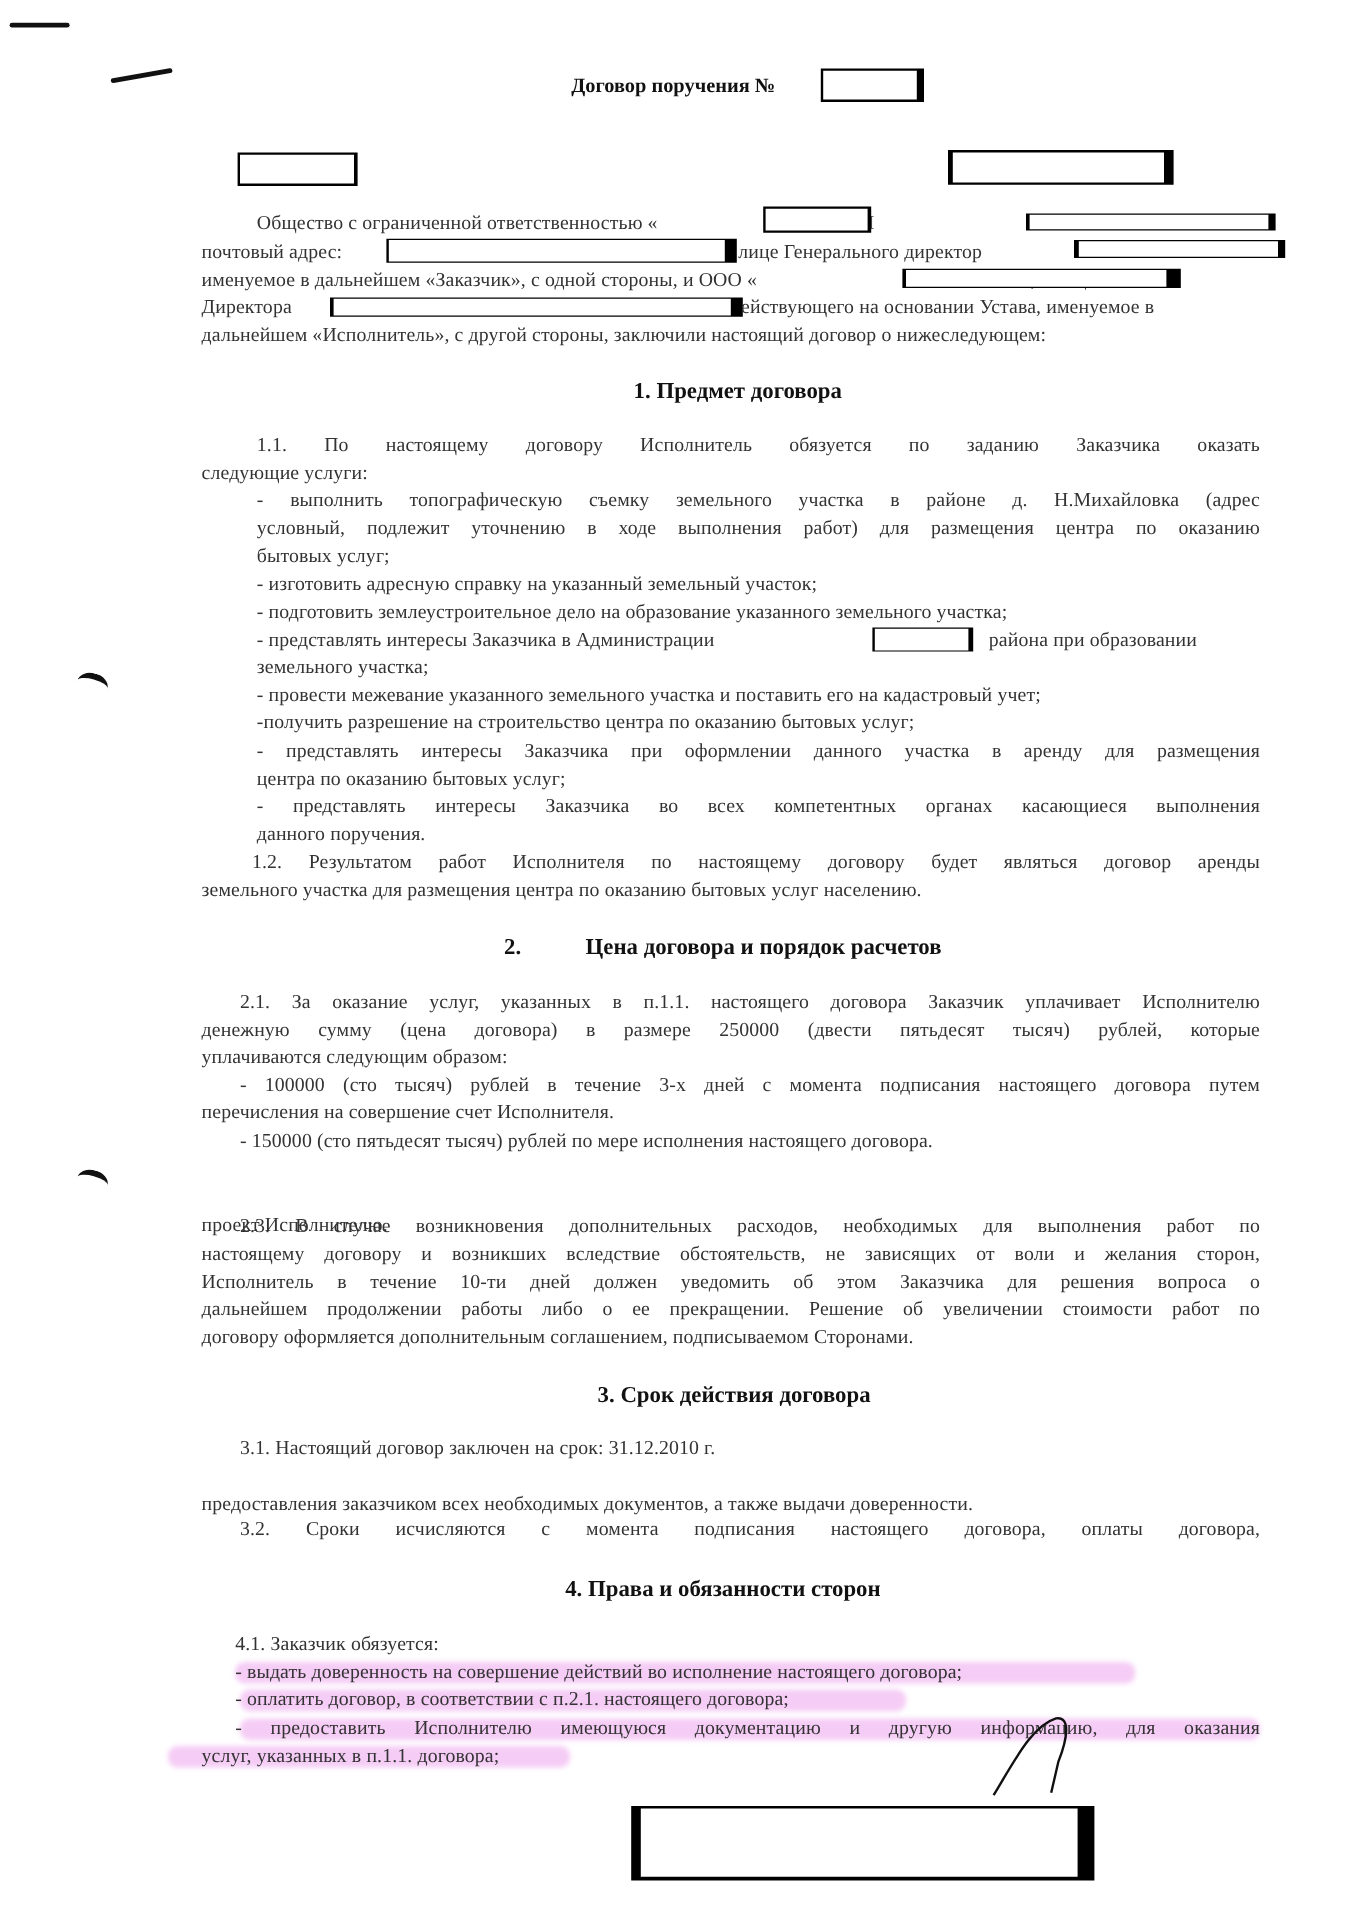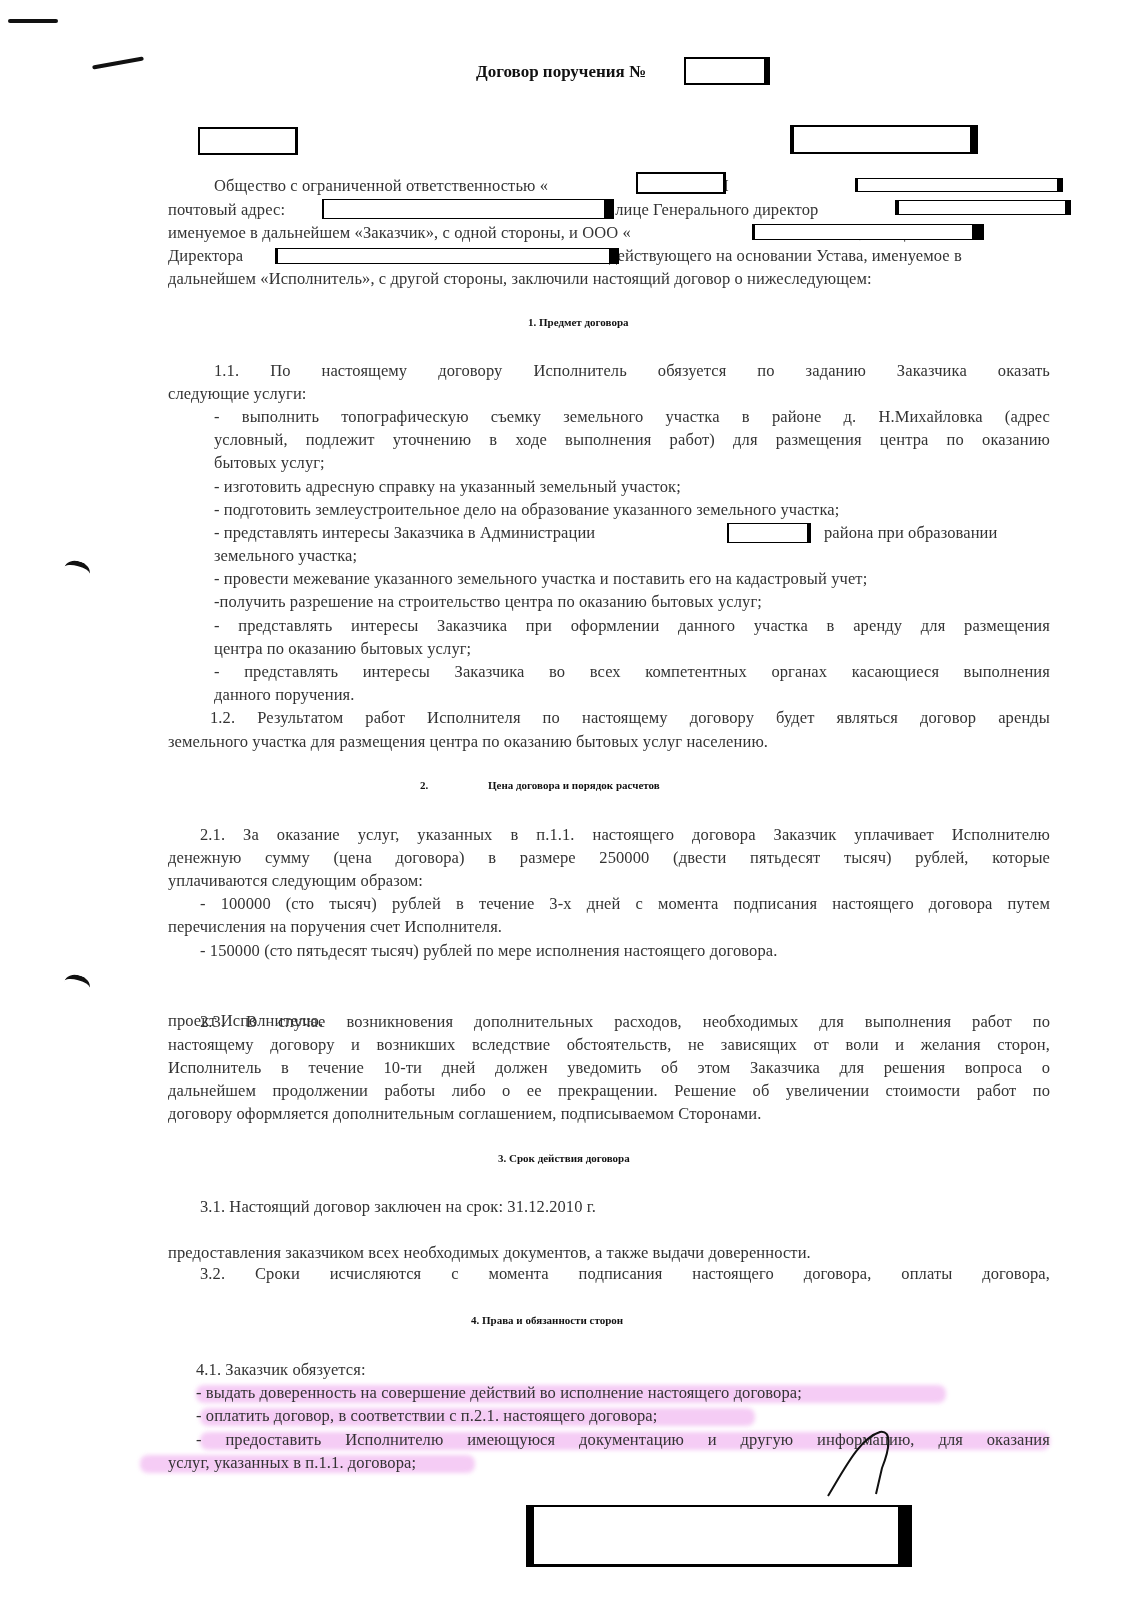--- a/index.html
+++ b/index.html
@@ -2,21 +2,21 @@
 <html><head>
 <meta charset="utf-8">
 <style>
   html, body { margin: 0; padding: 0; background: #ffffff; }
   body { width: 1132px; height: 1600px; position: relative; overflow: hidden;
          font-family: "Liberation Serif", "DejaVu Serif", serif; color: #2a2a2a; }
   .page { position: absolute; left: 0; top: 0; width: 948px; height: 1600px; }
   .abs { position: absolute; }
   .line { position: absolute; font-size: 16.5px; line-height: 20px; white-space: nowrap; color: #333; letter-spacing: 0.1px; }
   .just { text-align: justify; text-align-last: justify; white-space: normal; }
-  .heading { position: absolute; font-weight: bold; font-size: 11px; color: #111; white-space: nowrap; }
+  .heading { position: absolute; font-weight: bold; font-size: 19px; color: #111; white-space: nowrap; }
   .title { position: absolute; font-weight: bold; font-size: 17px; color: #111; white-space: nowrap; }
   .redact { position: absolute; background: #fff; border: 2px solid #000; border-right-width: 6px; box-sizing: border-box; }
   .redact-thin { position: absolute; background: #fff; border-top: 1px solid #000; border-bottom: 1px solid #000; border-left: 6px solid #000; border-right: 10px solid #000; box-sizing: border-box; }
   .hl { position: absolute; background: rgba(226, 110, 226, 0.35); border-radius: 8px; filter: blur(2px); }
   .mark { position: absolute; background: #111; border-radius: 2px; }
   .arc { position: absolute; border-top: 5px solid #111; border-radius: 50% 50% 0 0; width: 26px; height: 14px; transform: rotate(15deg); }
 </style>
 </head>
 <body>
 
@@ -79,21 +79,21 @@
   <div class="line just" style="left:210px;top:708px;width:840px;">1.2.  Результатом  работ  Исполнителя  по  настоящему  договору  будет  являться  договор  аренды</div>
   <div class="line" style="left:168px;top:732px;">земельного участка для размещения центра по оказанию бытовых услуг населению.</div>
 
   <div class="heading" style="left:420px;top:779px;">2.</div>
   <div class="heading" style="left:488px;top:779px;">Цена договора и порядок расчетов</div>
 
   <div class="line just" style="left:200px;top:825px;width:850px;">2.1. За оказание услуг, указанных в п.1.1. настоящего договора Заказчик уплачивает Исполнителю</div>
   <div class="line just" style="left:168px;top:848px;width:882px;">денежную  сумму  (цена  договора)  в  размере  250000  (двести  пятьдесят  тысяч)  рублей,  которые</div>
   <div class="line" style="left:168px;top:871px;">уплачиваются следующим образом:</div>
   <div class="line just" style="left:200px;top:894px;width:850px;">- 100000 (сто тысяч) рублей в течение 3-х дней с момента подписания настоящего договора путем</div>
-  <div class="line" style="left:168px;top:917px;">перечисления на поручения счет Исполнителя.</div>
+  <div class="line" style="left:168px;top:917px;">перечисления на совершение счет Исполнителя.</div>
   <div class="line" style="left:200px;top:941px;">- 150000 (сто пятьдесят тысяч) рублей по мере исполнения настоящего договора.</div>
   <div class="line" style="left:168px;top:987px;margin-top:24px;">проект Исполнителю.</div>
   <div class="line just" style="left:200px;top:1012px;width:850px;">2.3.  В  случае  возникновения  дополнительных  расходов,  необходимых  для  выполнения  работ  по</div>
   <div class="line just" style="left:168px;top:1035px;width:882px;">настоящему договору и возникших вследствие обстоятельств, не зависящих от воли и желания сторон,</div>
   <div class="line just" style="left:168px;top:1058px;width:882px;">Исполнитель  в  течение  10-ти  дней  должен  уведомить  об  этом  Заказчика  для  решения  вопроса  о</div>
   <div class="line just" style="left:168px;top:1081px;width:882px;">дальнейшем продолжении работы либо о ее прекращении. Решение об увеличении стоимости работ по</div>
   <div class="line" style="left:168px;top:1104px;">договору оформляется дополнительным соглашением, подписываемом  Сторонами.</div>
 
   <div class="heading" style="left:498px;top:1152px;">3.    Срок действия договора</div>
   <div class="line" style="left:200px;top:1197px;">3.1.   Настоящий договор заключен на  срок:  31.12.2010 г.</div>

